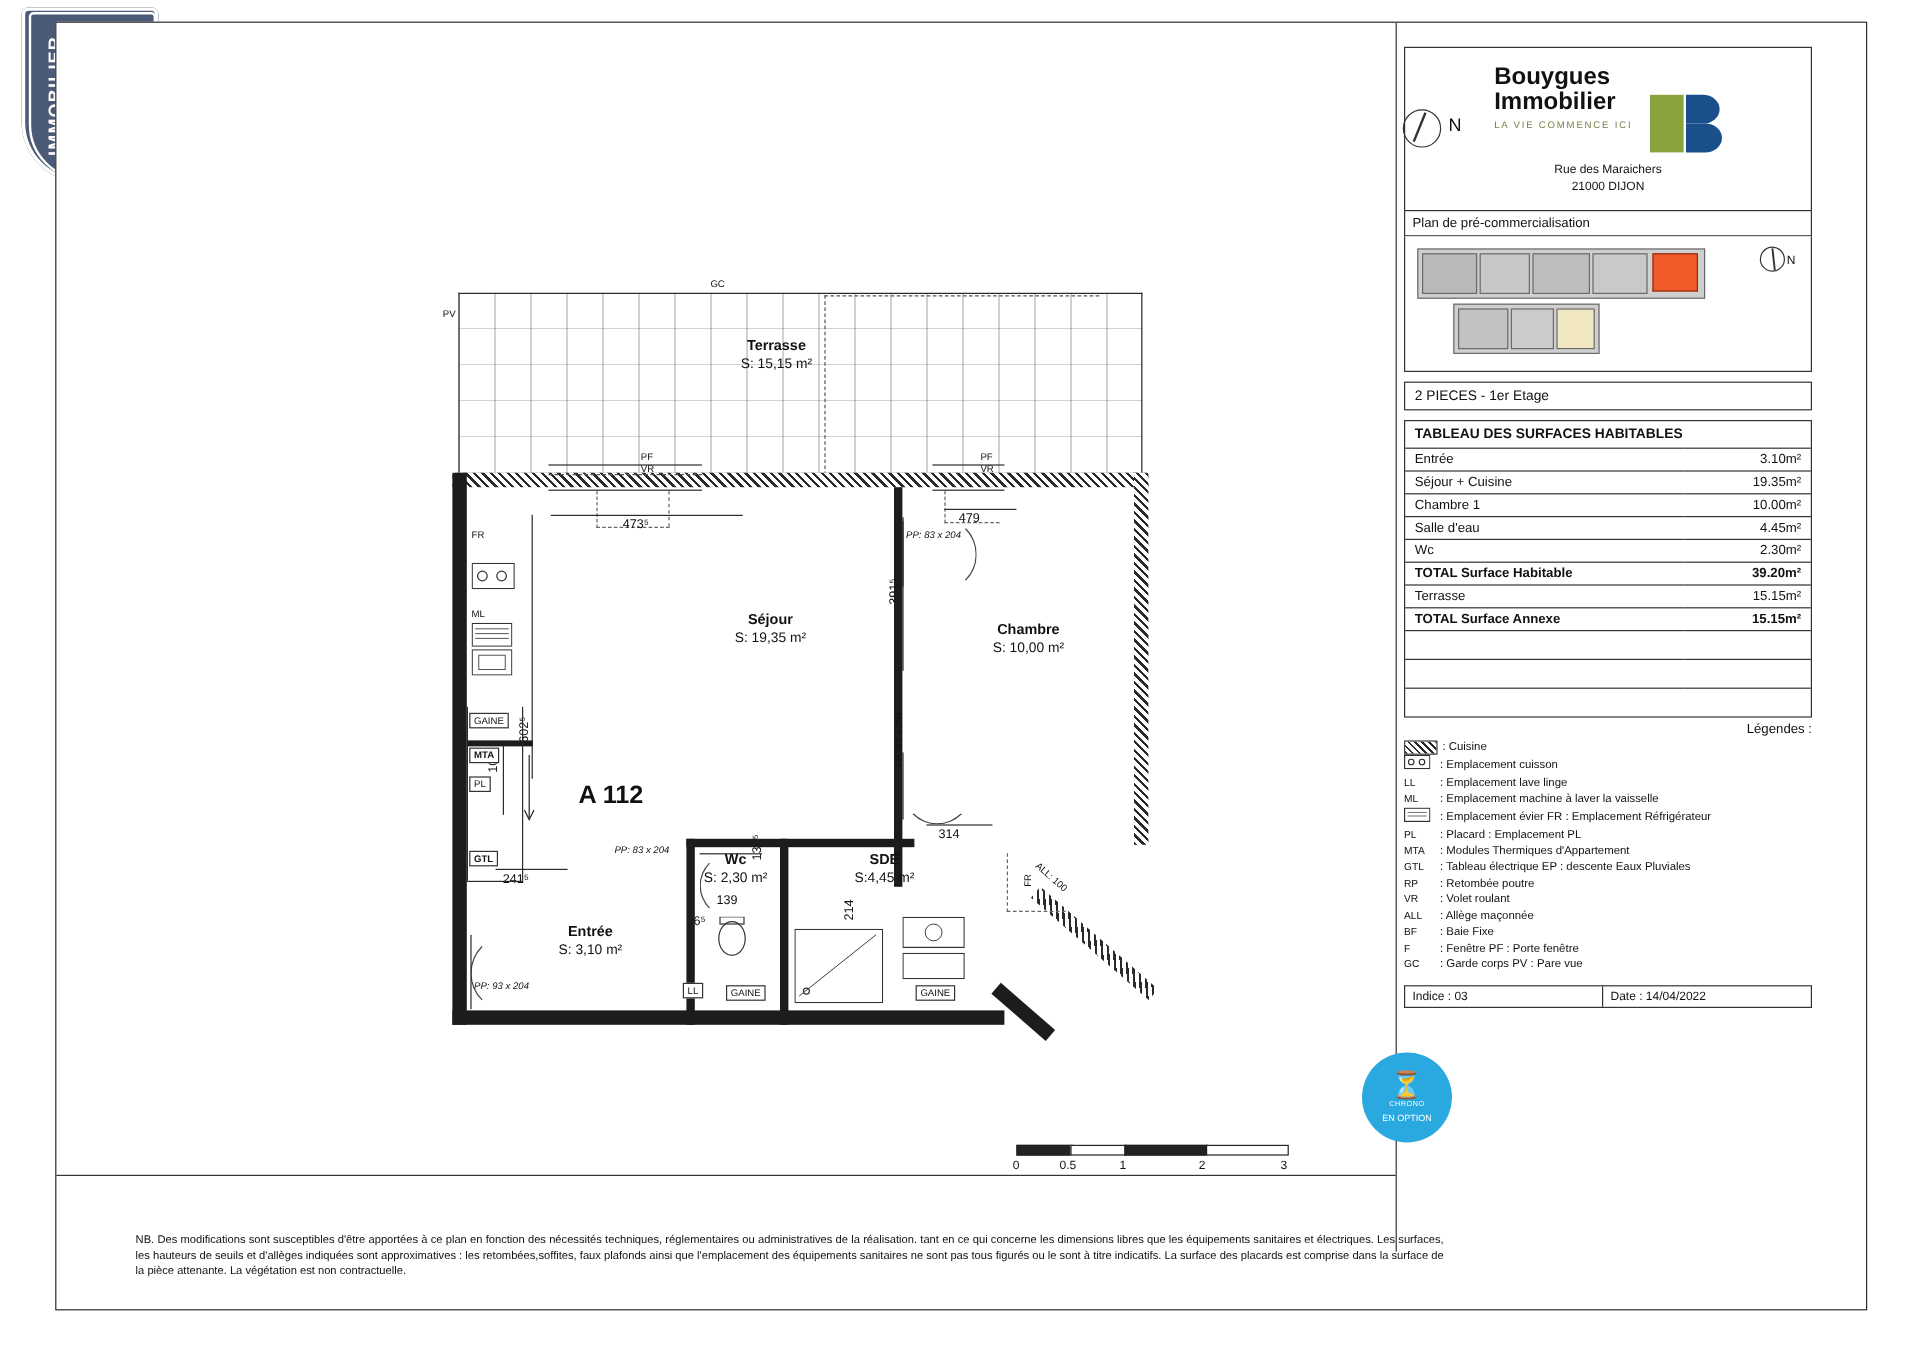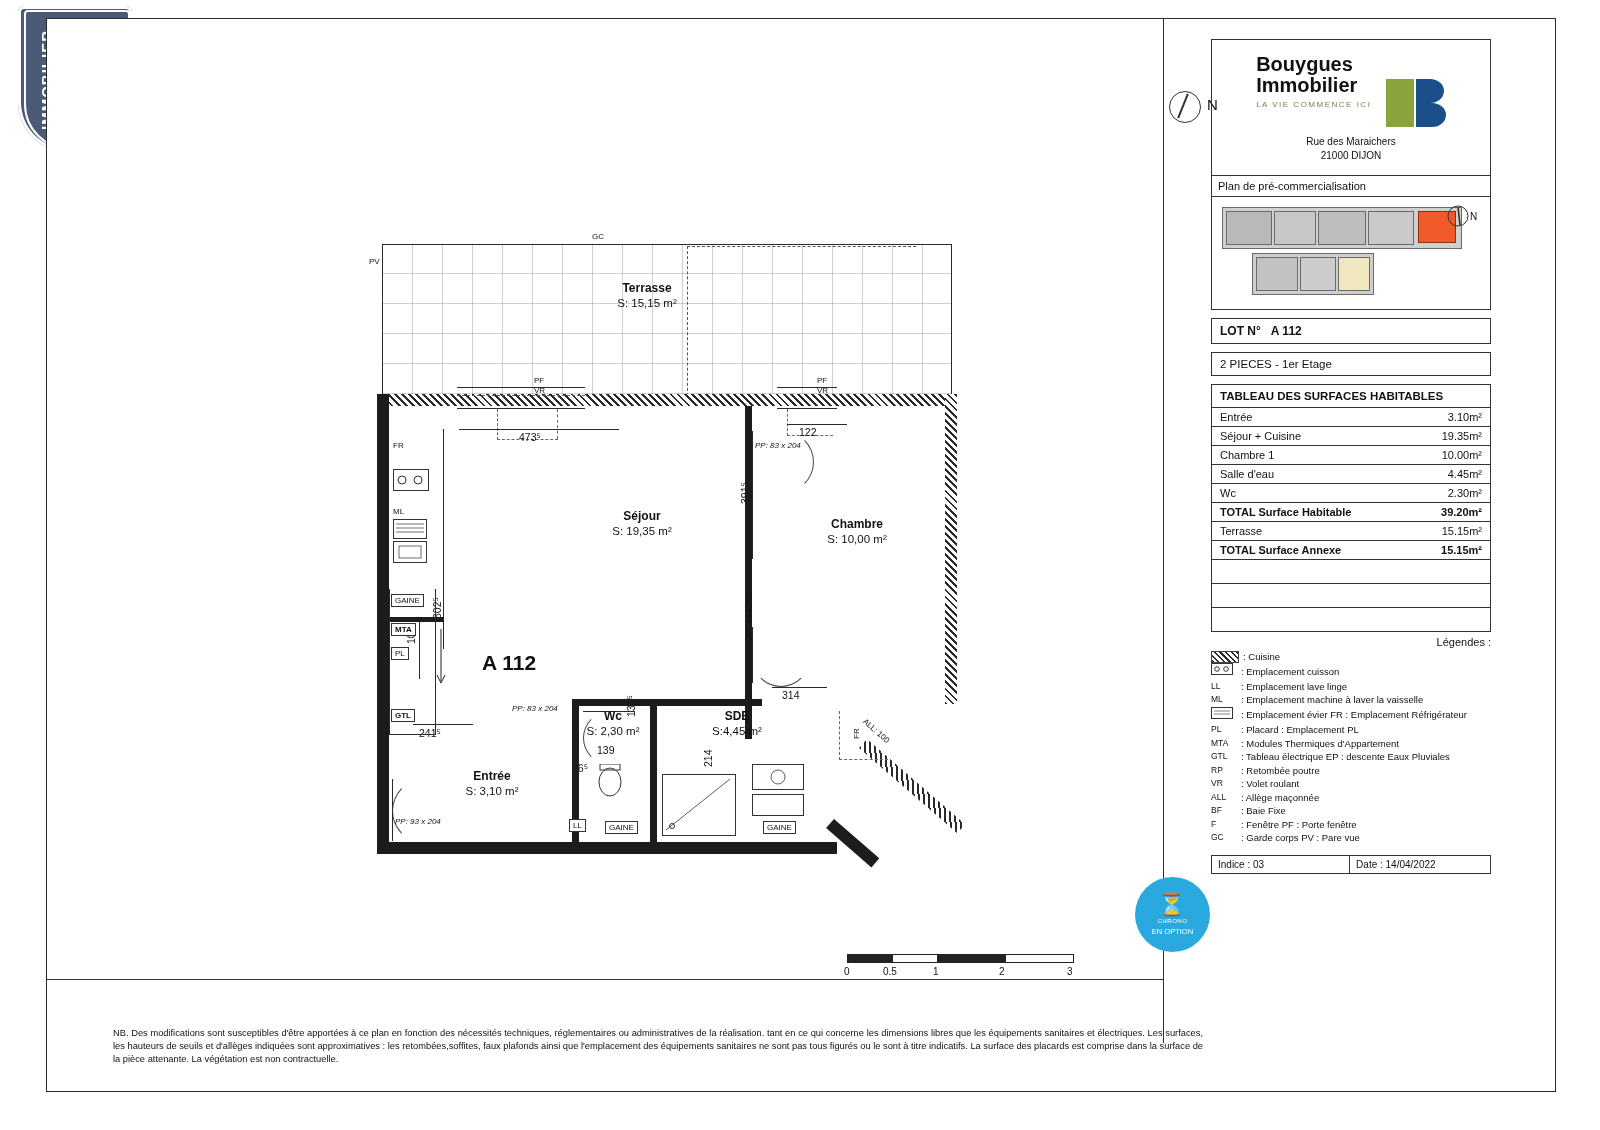--- a/index.html
+++ b/index.html
@@ -46,21 +46,21 @@
   .scalebar .num{position:absolute;top:12px;font-size:10px;}
 
   
   .chrono{position:absolute;left:1088px;top:858px;width:75px;height:75px;border-radius:50%;background:#29a9e0;color:#fff;
      display:flex;flex-direction:column;align-items:center;justify-content:center;font-size:7px;text-align:center;}
   .chrono .ic{font-size:22px;line-height:22px;}
   .chrono .t1{font-size:6px;letter-spacing:.5px;margin-top:2px;}
   .chrono .t2{font-size:7.5px;margin-top:3px;}
 
   
-  .panel{position:absolute;left:1164px;top:20px;width:280px;}
+  .panel{position:absolute;left:1123px;top:20px;width:340px;}
   .pbox{border:1px solid #333;border-top:none;}
   .bouygues{border:1px solid #333;padding:14px 10px 12px;text-align:center;}
   .bname{font-size:20px;font-weight:bold;line-height:21px;text-align:left;display:inline-block;vertical-align:middle;}
   .bslog{font-size:8px;letter-spacing:1.5px;color:#7a7f45;margin-top:4px;text-align:left;}
   .blogo{display:inline-block;vertical-align:middle;margin-left:8px;}
   .title-sol{font-size:23px;font-weight:bold;letter-spacing:2px;color:#5a4632;text-align:center;margin-top:14px;}
   .addr{font-size:10px;text-align:center;line-height:14px;margin-top:6px;}
   .precom{font-size:11px;padding:4px 6px;}
   .keyplan{position:relative;height:112px;border:1px solid #333;border-top:none;background:#fff;overflow:hidden;}
   .kp-img{position:absolute;left:10px;top:8px;width:250px;height:96px;}
@@ -153,21 +153,21 @@
       <div class="tagnb" style="left:470px;top:157px;">PF</div>
       <div class="tagnb" style="left:470px;top:167px;">VR</div>
 
       <div class="dashed" style="left:150px;top:190px;width:60px;height:30px;border:none;border-left:1px dashed #666;border-bottom:1px dashed #666;"></div>
       <div class="dashed" style="left:150px;top:190px;width:60px;height:30px;border:none;border-right:1px dashed #666;"></div>
       <div class="dashed" style="left:440px;top:190px;width:45px;height:26px;border:none;border-left:1px dashed #666;border-bottom:1px dashed #666;"></div>
 
       <div class="thin" style="left:112px;top:210px;width:160px;height:1px;"></div>
       <div class="dim" style="left:172px;top:212px;">473⁵</div>
       <div class="thin" style="left:440px;top:205px;width:60px;height:1px;"></div>
-      <div class="dim" style="left:452px;top:207px;">122</div>
+      <div class="dim" style="left:452px;top:207px;">479</div>
       <div class="thin" style="left:405px;top:215px;width:1px;height:125px;"></div>
       <div class="dim" style="left:392px;top:285px;transform:rotate(-90deg);transform-origin:left top;">391⁵</div>
       <div class="thin" style="left:96px;top:210px;width:1px;height:220px;"></div>
       <div class="dim" style="left:84px;top:400px;transform:rotate(-90deg);transform-origin:left top;">602⁵</div>
       <div class="dim" style="left:58px;top:425px;transform:rotate(-90deg);transform-origin:left top;">105</div>
       <div class="thin" style="left:72px;top:400px;width:1px;height:60px;"></div>
       <div class="thin" style="left:66px;top:505px;width:60px;height:1px;"></div>
       <div class="dim" style="left:72px;top:508px;">241⁵</div>
       <div class="dim" style="left:250px;top:525px;">139</div>
       <div class="dim" style="left:278px;top:498px;transform:rotate(-90deg);transform-origin:left top;">138⁵</div>
@@ -325,26 +325,20 @@
           <div class="kp-block" style="left:78px;top:52px;width:34px;height:32px;background:#cccccc;"></div>
           <div class="kp-block" style="left:116px;top:52px;width:30px;height:32px;background:#f0e7c0;"></div>
         </div>
         <svg style="position:absolute;right:10px;top:6px;width:34px;height:26px;">
           <circle cx="12" cy="13" r="10" fill="none" stroke="#333" stroke-width="1"></circle>
           <path d="M12 4 L14 22" stroke="#333" stroke-width="1.6"></path>
           <text x="24" y="17" font-size="10" fill="#111" font-family="Liberation Sans">N</text>
         </svg>
       </div>
 
-      <div class="pbox" style="margin-top:8px;border-top:1px solid #333;">
-        <div class="lotline">
-          <span>LOT N°</span>
-          &nbsp;&nbsp;<span>A 112</span>
-        </div>
-      </div>
 
       <div class="pbox" style="margin-top:8px;border-top:1px solid #333;">
         <div class="pieces">2 PIECES - 1er Etage</div>
       </div>
 
       <div class="pbox" style="margin-top:8px;border-top:1px solid #333;">
         <div class="tabhead">TABLEAU DES SURFACES HABITABLES</div>
         <table class="surf">
           <tbody>
               <tr>

